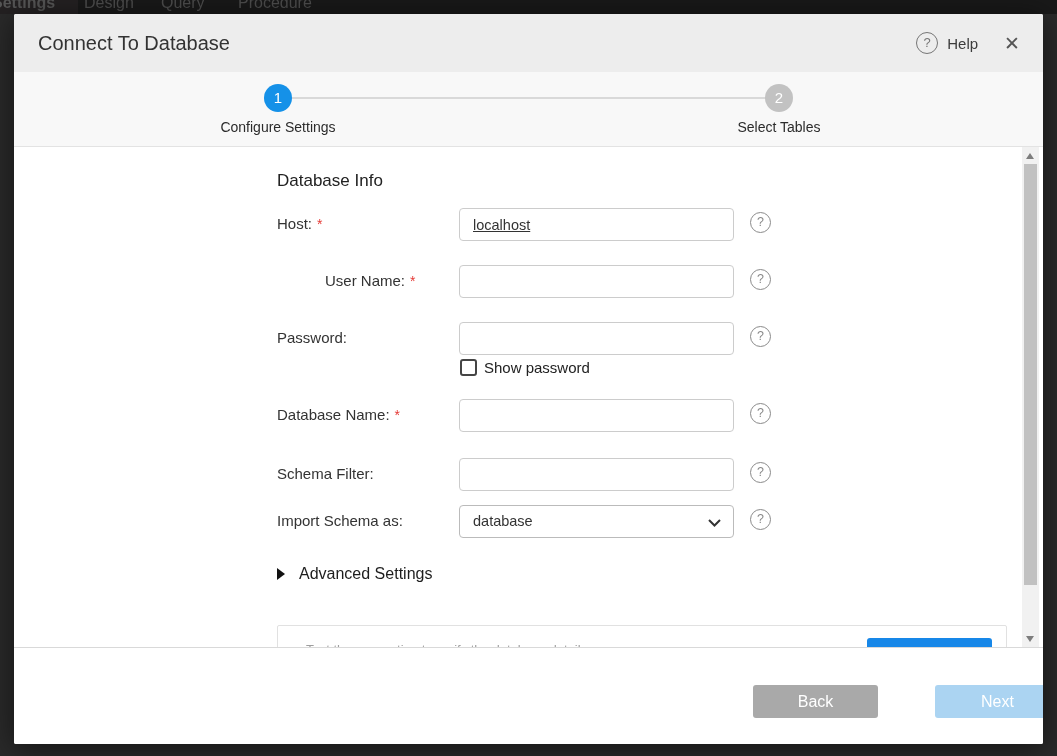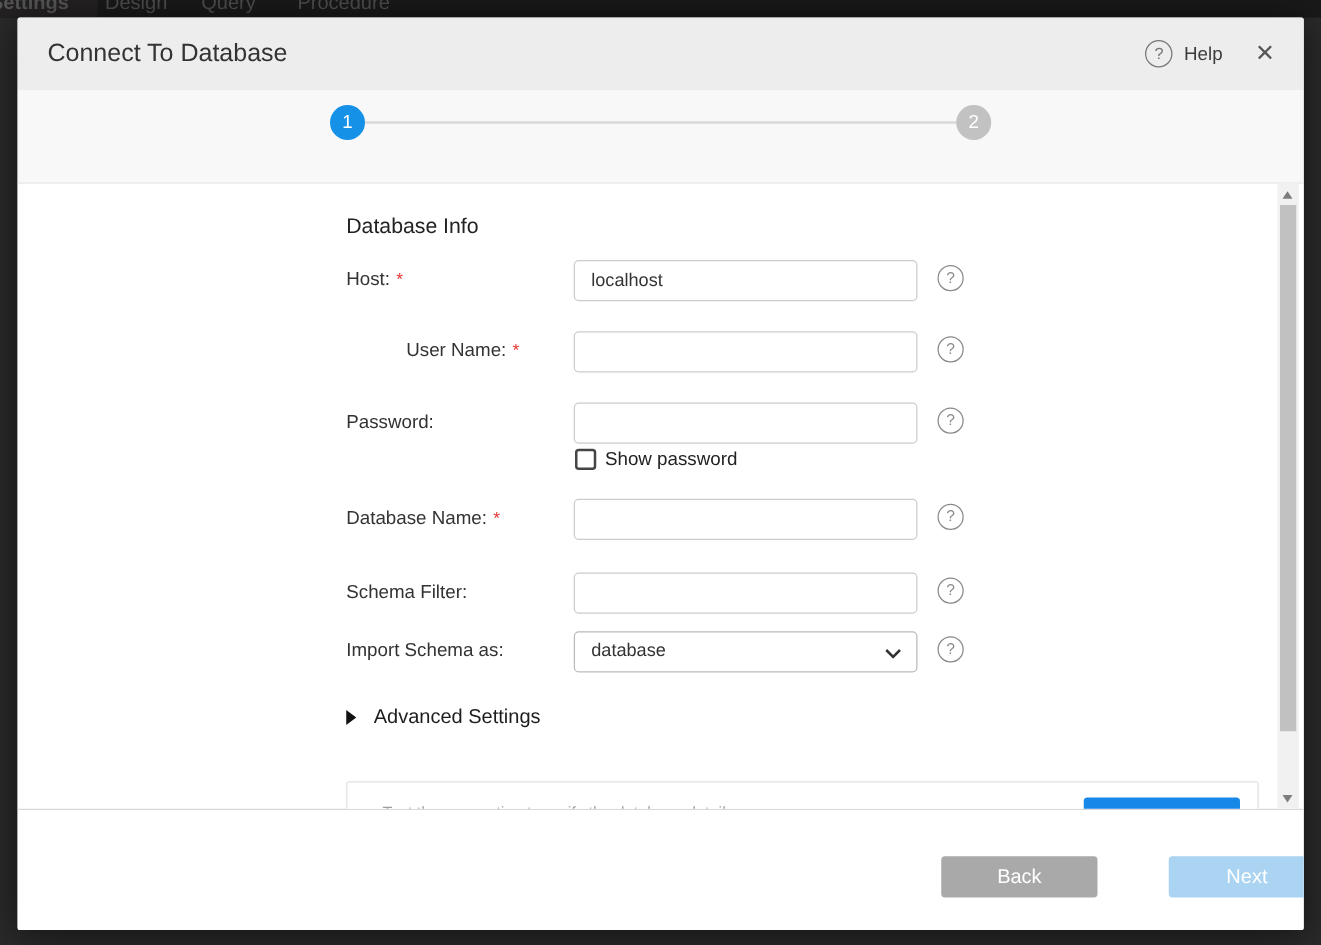--- a/index.html
+++ b/index.html
@@ -56,21 +56,21 @@
 
   
   .section-title { position:absolute; left:263px; top:24px; font-size:17px; color:#222; }
   .f-label { position:absolute; left:263px; font-size:15px; color:#333; white-space:nowrap; }
   .req { color:#e53935; margin-left:5px; font-size:14px; }
   .f-input { position:absolute; left:445px; width:275px; height:33px; border:1px solid #ccc; border-radius:4px;
              padding:0 13px; font-size:14.5px; color:#333; font-family:"Liberation Sans",sans-serif; outline:none; background:#fff; }
   .f-help { position:absolute; left:736px; width:21px; height:21px; border:1.5px solid #8a8a8a; border-radius:50%;
             color:#8a8a8a; font-size:12.5px; line-height:18px; text-align:center; cursor:pointer; }
 
-  .t-host   { top:68px; }  .i-host   { top:61px; }  .h-host   { top:65px; }
+  .t-host   { top:68px; }  .i-host   { top:61px;text-decoration:underline; }  .h-host   { top:65px; }
   .t-user   { top:125px;margin-left:48px; } .i-user   { top:118px; } .h-user   { top:122px; }
   .t-pass   { top:182px; } .i-pass   { top:175px; } .h-pass   { top:179px; }
   .t-dbname { top:259px; } .i-dbname { top:252px; } .h-dbname { top:256px; }
   .t-schema { top:318px; } .i-schema { top:311px; } .h-schema { top:315px; }
   .t-import { top:365px; } .i-import { top:358px; } .h-import { top:362px; }
 
   .cb-row { position:absolute; left:446px; top:212px; display:flex; }
   .cb { appearance:none; -webkit-appearance:none; width:17px; height:17px; border:2px solid #454545;
         border-radius:3px; background:#fff; cursor:pointer; }
   .cb-label { font-size:15px; color:#222; margin-left:7px; }
@@ -124,20 +124,22 @@
       <div class="help-circle">?</div>
       <div class="help-label">Help</div>
       <div class="close-x">✕</div>
     </div>
   </div>
 
   <div class="stepper">
     <div class="step-line"></div>
     <div class="step-circle sc-1">1</div>
     <div class="step-circle sc-2">2</div>
+    <div class="step-label sl-1">Configure Settings</div>
+    <div class="step-label sl-2">Select Tables</div>
   </div>
 
   <div class="content">
 
 
     <div class="section-title">Database Info</div>
 
     <div class="f-label t-host"><span>Host:</span><span class="req">*</span></div>
     <input class="f-input i-host" type="text" value="localhost" style="">
     <div class="f-help h-host">?</div>

